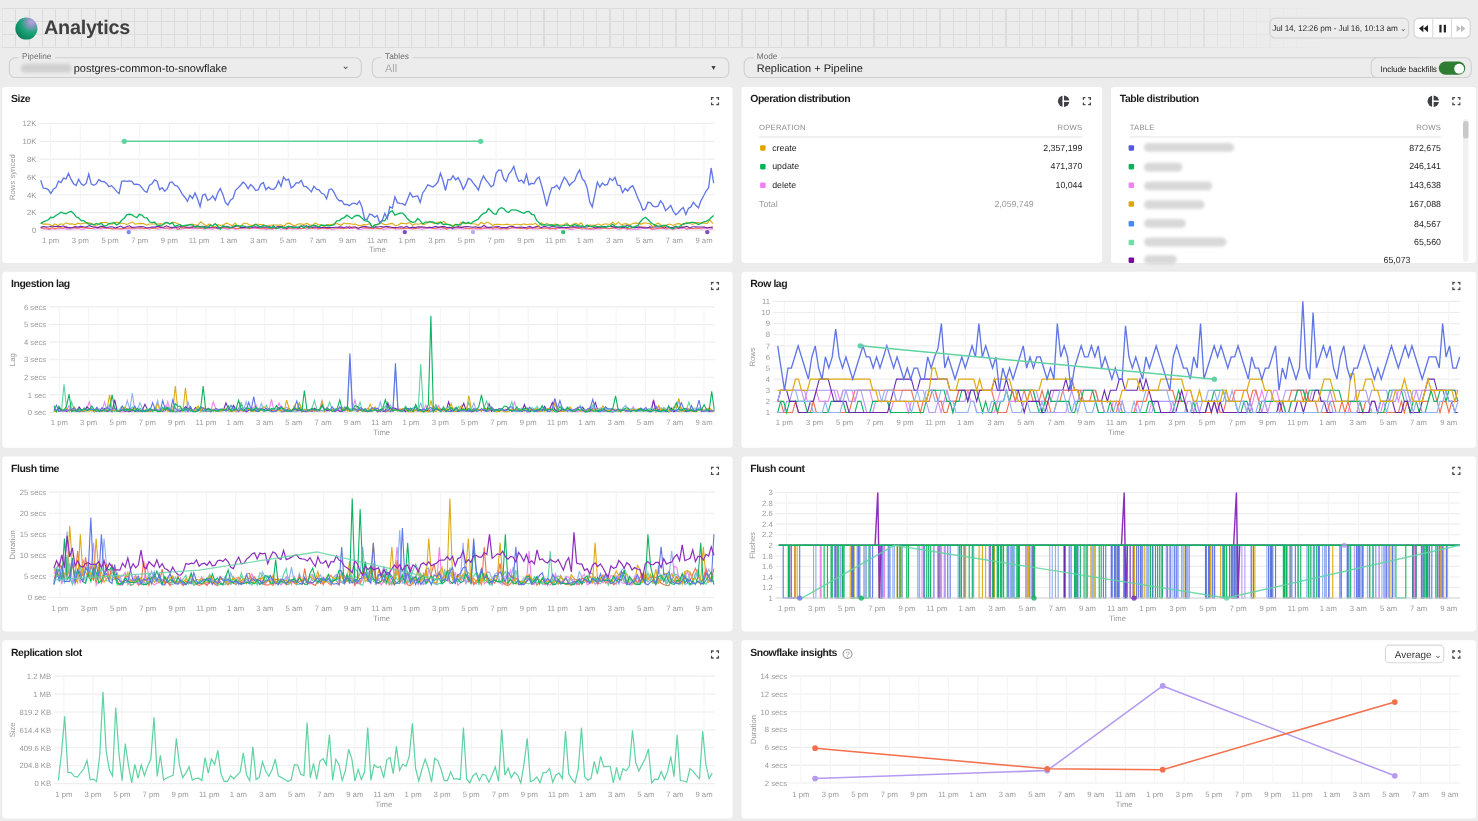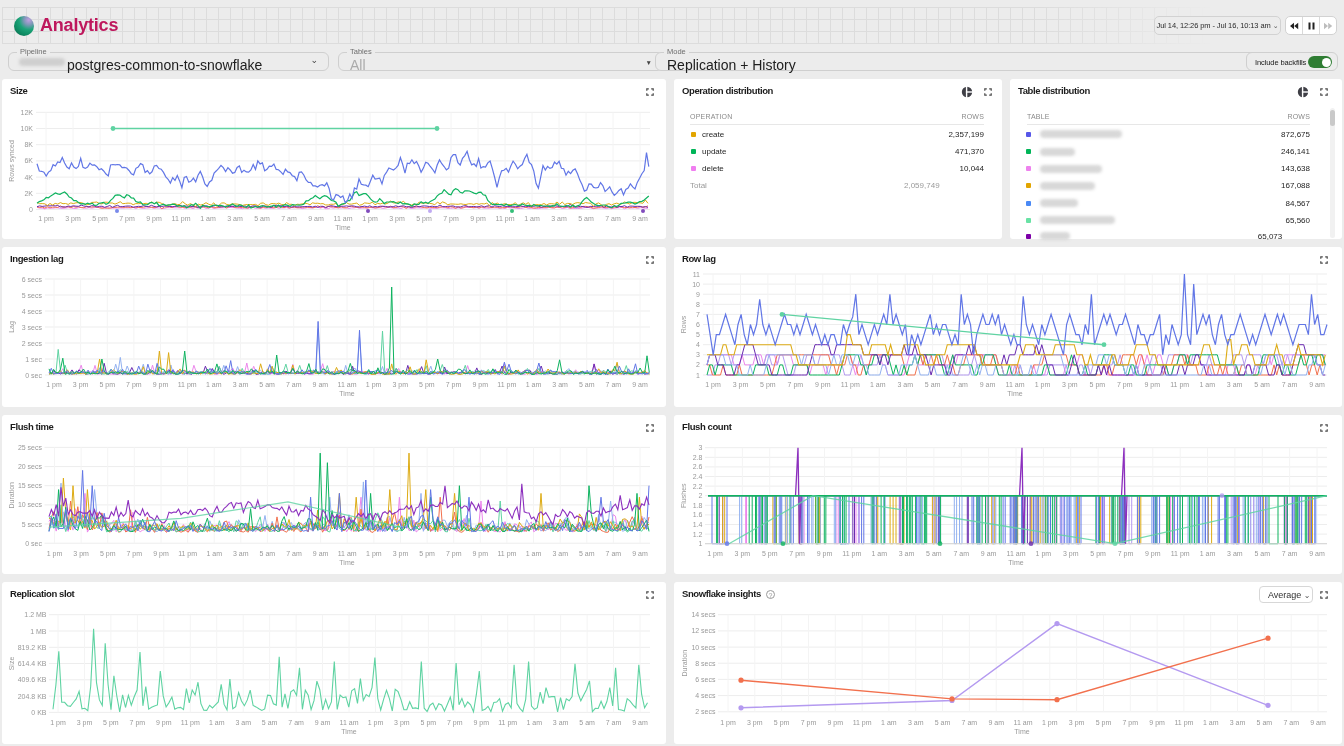--- a/index.html
+++ b/index.html
@@ -11,28 +11,28 @@
 .val { font-size:8px; color:#242424; }
 .blur { filter: blur(1.5px); }
 .gridband { position:absolute; left:2px; top:7px; width:1342px; height:37px;
   background-image:
     repeating-linear-gradient(to right, #dcdcdc 0, #dcdcdc 1px, transparent 1px, transparent 12px),
     repeating-linear-gradient(to bottom, #dcdcdc 0, #dcdcdc 1px, transparent 1px, transparent 12px);
   -webkit-mask-image:linear-gradient(to right,#000 0,#000 1040px,transparent 1210px);
           mask-image:linear-gradient(to right,#000 0,#000 1040px,transparent 1210px); }
 .sel { position:absolute; border:1px solid #cfcfcf; border-radius:6px; height:19px; background:#ececec; }
 .sel .lab { position:absolute; top:-4.5px; left:8px; font-size:7.5px; color:#6e6e6e; background:#ececec; padding:0 3px; line-height:8px; }
-.sel .v { position:absolute; left:11px; top:4px; font-size:14px; color:#202020; white-space:nowrap; }
+.sel .v { position:absolute; left:11px; top:4px; font-size:10px; color:#202020; white-space:nowrap; }
 .sel .chev { position:absolute; right:10px; top:2px; font-size:9px; color:#444; }
 </style></head>
 <body>
 <div class="gridband"></div>
 <div class="abs" style="left:14px;top:16px;width:20px;height:20px;border-radius:50%;
   background:radial-gradient(circle at 74% 20%, #c2a0e2 0%, #7e98b8 22%, #1ba478 45%, #0e8a62 70%, #0a6149 100%);"></div>
-<div class="abs" style="left:40px;top:15px;font-size:18px;font-weight:700;color:#be185d;letter-spacing:-0.2px">Analytics</div>
+<div class="abs" style="left:40px;top:15px;font-size:18px;font-weight:700;color:#404040;letter-spacing:-0.2px">Analytics</div>
 <div class="abs" style="left:1154px;top:16px;width:127px;height:19px;border:1px solid #d2d2d2;border-radius:5px;background:#ececec;font-size:7.5px;letter-spacing:-0.1px;color:#2b2b2b;line-height:17px;text-align:center;white-space:nowrap">Jul 14, 12:26 pm - Jul 16, 10:13 am <span style="font-size:7px;color:#555">⌄</span></div>
 <div class="abs" style="left:1285px;top:16px;width:52px;height:19px;border:1px solid #d2d2d2;border-radius:5px;background:#fff;display:flex">
   <div style="flex:1;border-right:1px solid #d9d9d9;display:flex;align-items:center;justify-content:center">
     <svg width="9" height="8" viewBox="0 0 9 8">
         <path d="M4.2 4 L8.2 0.7 V7.3 Z M0 4 L4 0.7 V7.3 Z" fill="#222"></path>
       </svg>
     </div>
   <div style="flex:1;border-right:1px solid #d9d9d9;display:flex;align-items:center;justify-content:center">
     <svg width="7" height="8" viewBox="0 0 7 8">
         <rect x="0.5" y="0.5" width="2" height="7" fill="#222"></rect>
@@ -49,23 +49,23 @@
   <div class="lab">Pipeline</div>
   <div class="abs blur" style="left:10px;top:5.5px;width:46px;height:8px;background:#cfcfcf;border-radius:4px"></div>
   <div class="v" style="left:58px">postgres-common-to-snowflake</div>
   <div class="chev">⌄</div>
 </div>
 <div class="sel" style="left:338px;top:51.5px;width:325px">
   <div class="lab">Tables</div>
   <div class="v" style="color:#ababab">All</div>
   <div class="chev" style="font-size:6.5px;top:6px">▼</div>
 </div>
-<div class="sel" style="left:655px;top:51.5px;width:620px">
+<div class="sel" style="left:676px;top:51.5px;width:620px">
   <div class="lab">Mode</div>
-  <div class="v">Replication + History</div>
+  <div class="v">Replication + Pipeline</div>
   <div class="chev">⌄</div>
 </div>
 <div class="abs" style="left:1246px;top:51.5px;width:92px;height:19px;border:1px solid #cfcfcf;border-radius:6px;background:#ececec">
   <span style="position:absolute;left:8px;top:5px;font-size:7.5px;letter-spacing:-0.1px;color:#202020;white-space:nowrap">Include backfills</span>
   <span style="position:absolute;right:5px;top:3.5px;width:24px;height:12px;background:#2f7d33;border-radius:7px">
     <span style="position:absolute;right:1.5px;top:1.5px;width:9px;height:9px;background:#fff;border-radius:50%"></span>
     </span>
 </div>
 <div class="card" style="left:2px;top:78.5px;width:664px;height:160px"></div>
 <div class="card" style="left:674px;top:78.5px;width:328px;height:160px"></div>

